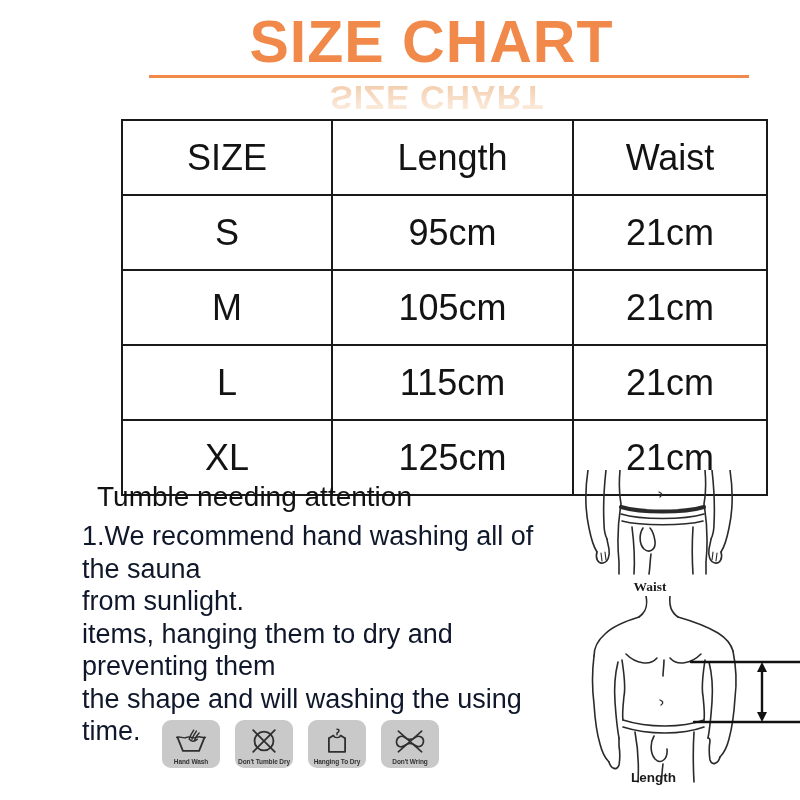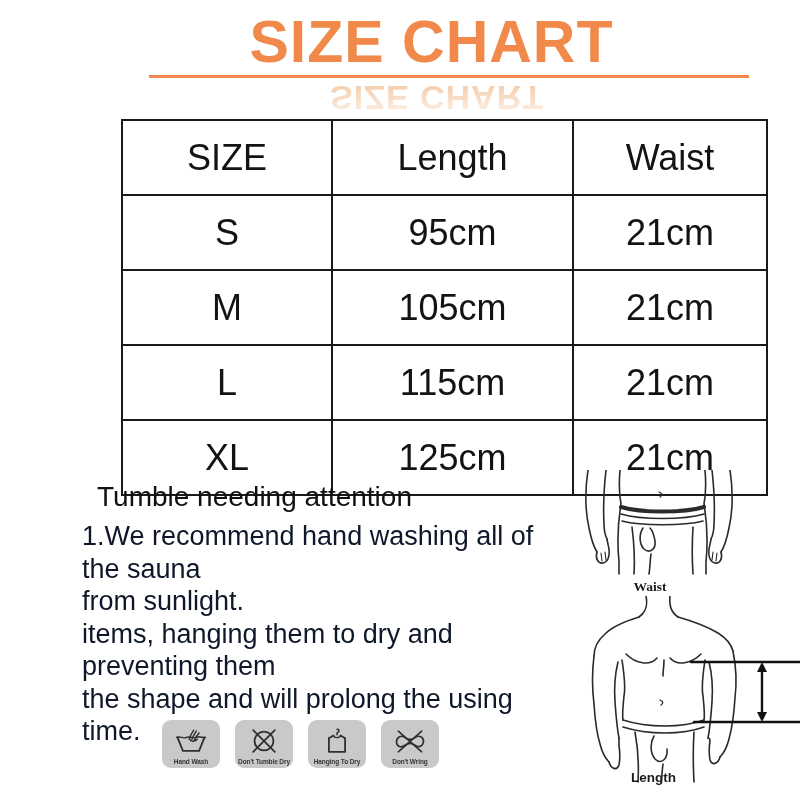--- a/index.html
+++ b/index.html
@@ -85,21 +85,21 @@
         <td>21cm</td>
       </tr>
     </tbody>
   </table>
 
   <h2 class="attn-heading" style="margin:0;">Tumble needing attention</h2>
   <div class="attn-body">
     <div>1.We recommend hand washing all of the sauna</div>
     <div>from sunlight.</div>
     <div>items, hanging them to dry and preventing them</div>
-    <div>the shape and will prolong the using time.</div>
+    <div>the shape and will washing the using time.</div>
   </div>
 
   <div class="care-row">
 
     <div class="care-box">
       <svg width="36" height="27" viewBox="0 0 40 30" fill="none" stroke="#2f2f2f" stroke-width="2" stroke-linecap="round" stroke-linejoin="round">
         <path d="M5 11 L11 26 H29 L35 11"></path>
         <path d="M4 11 C8 9 11 13 15 11 C19 9 22 13 26 11 C30 9 33 12 36 11" stroke-width="1.6"></path>
         <path d="M23 3 C21 6 19 9 18 13 M26 4 C24 7 22 10 21 13 M29 6 C27 8 25 11 24 14 M18 13 C20 16 24 16 27 13" stroke-width="1.6"></path>
       </svg>

